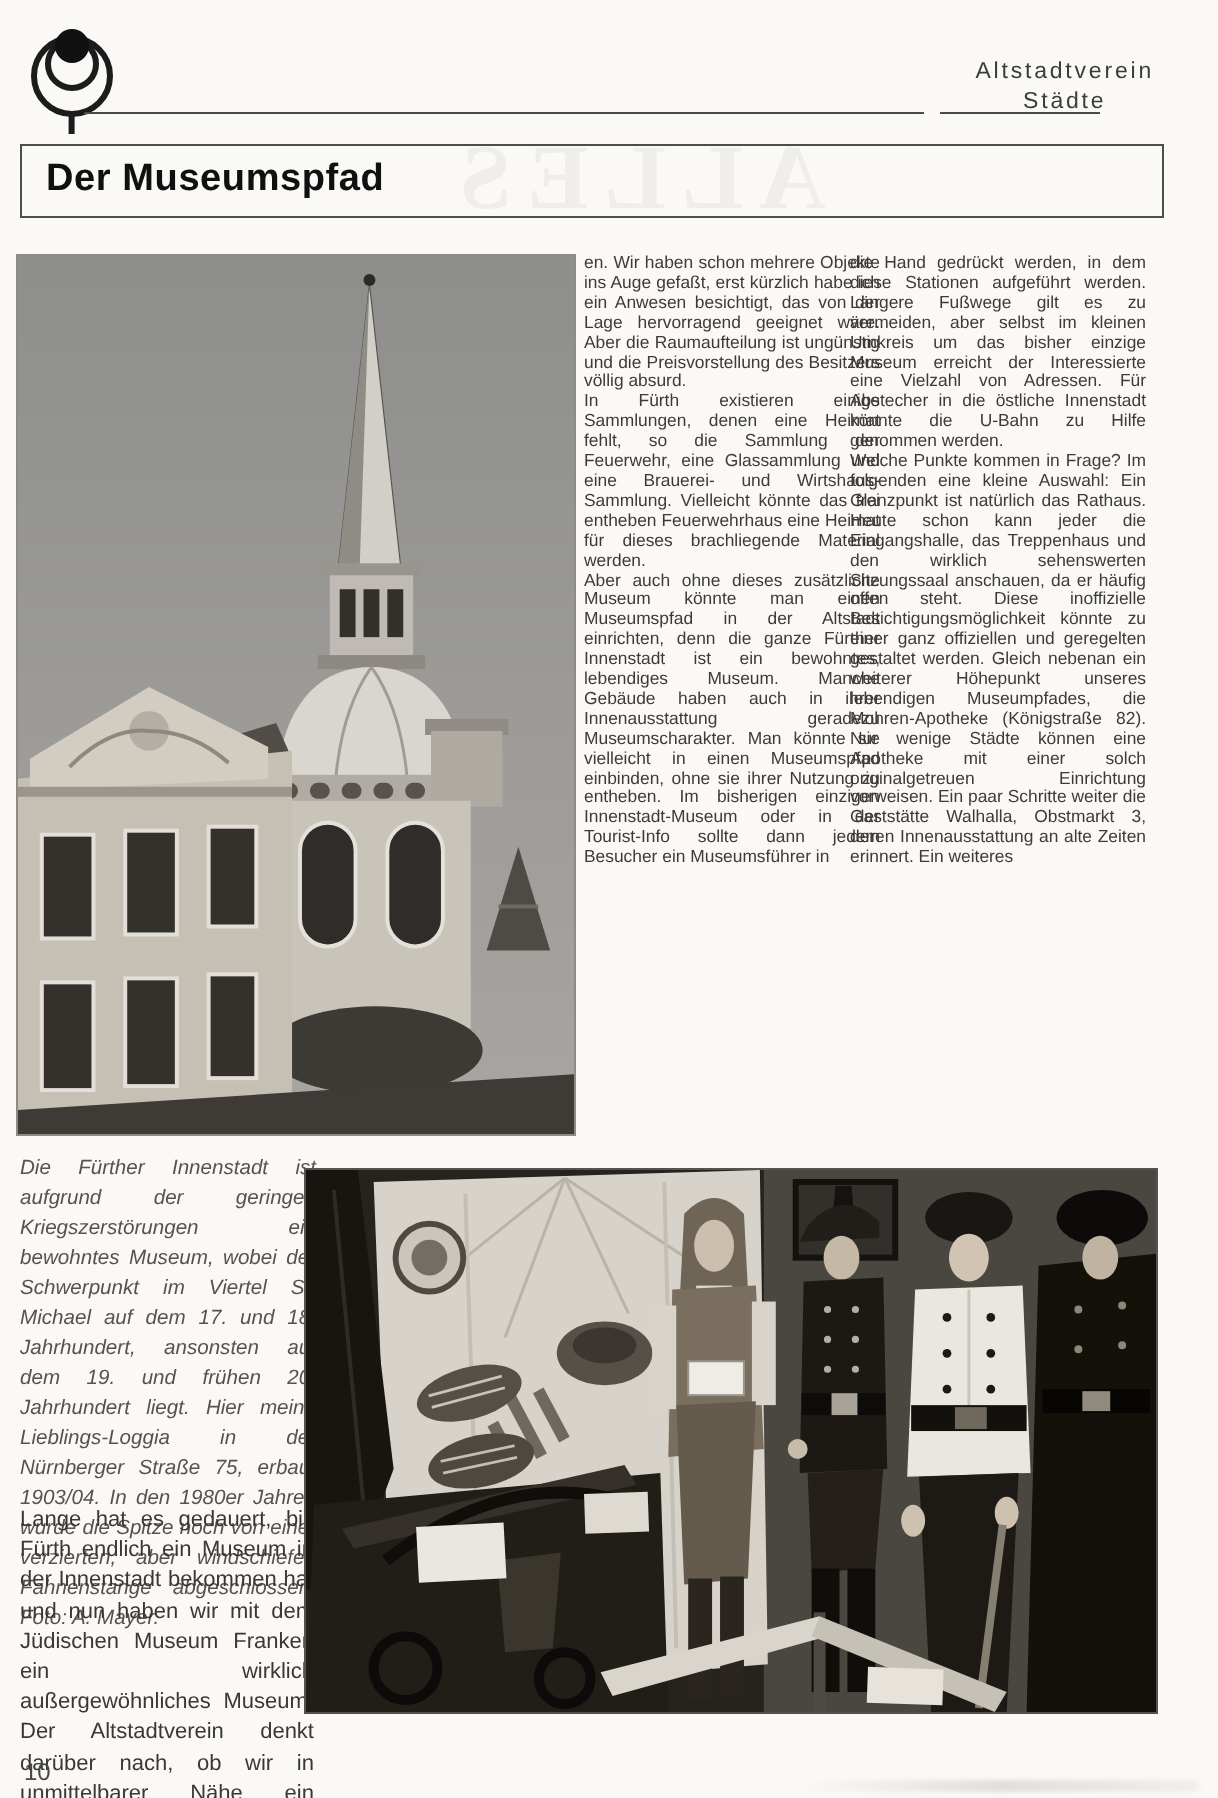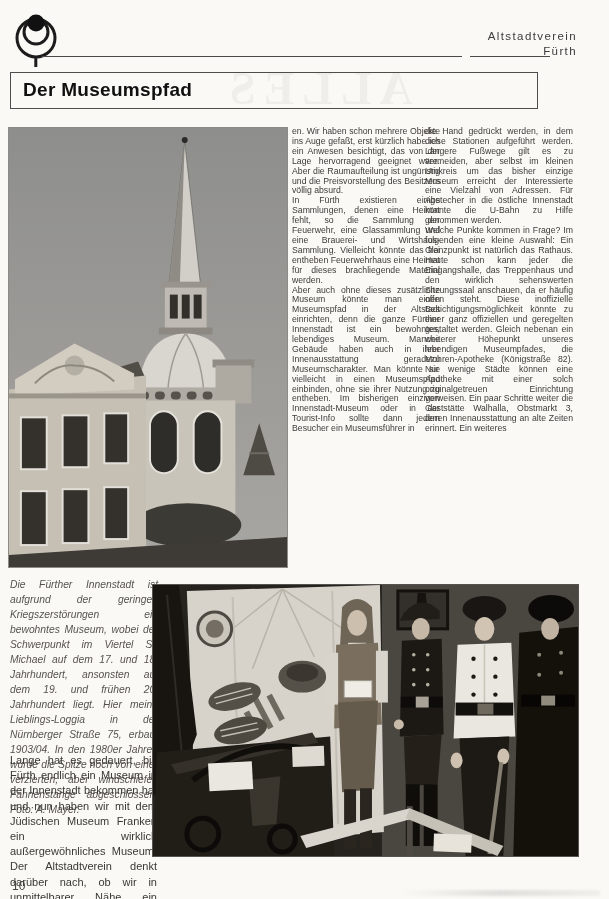--- a/index.html
+++ b/index.html
@@ -3,29 +3,29 @@
 <meta charset="utf-8">
 <style>
   html,body{margin:0;padding:0;background:#e9e8e5;}
   .page{
     position:relative;width:609px;height:899px;margin:0 auto;
     background:#faf9f6;overflow:hidden;
     font-family:"Liberation Sans",sans-serif;color:#333;
   }
   
   .logo{position:absolute;left:12px;top:9px;width:46px;height:58px;}
-  .org-block{position:absolute;top:30px;right:32px;text-align:right;color:#3c3c3c;}
+  .org-block{position:absolute;top:30px;right:32px;text-align:center;color:#3c3c3c;}
   .org-name{font-size:11.5px;letter-spacing:1.4px;}
   .org-city{font-size:11.5px;letter-spacing:1.4px;margin-top:3px;}
   .rule{position:absolute;height:1.4px;background:#4a4a4a;top:56px;}
   .rule-long{left:42px;width:420px;}
   .rule-short{left:470px;width:80px;}
   
   .title-box{
-    position:absolute;left:10px;top:72px;width:528px;height:37px;
+    position:absolute;left:10px;top:72px;width:572px;height:37px;
     border:1.3px solid #4d4d4b;box-sizing:border-box;z-index:3;
   }
   .title-box h1{
     margin:0;position:absolute;left:12px;top:6px;
     font-size:19px;font-weight:bold;letter-spacing:.3px;color:#101010;
   }
   .watermark{
     position:absolute;left:222px;top:62px;z-index:2;
     font-size:46px;font-weight:bold;letter-spacing:8px;
     color:rgba(40,40,40,0.05);transform:scaleX(-1);
@@ -70,21 +70,21 @@
 <div class="page">
 
   <svg class="logo" viewBox="0 0 46 58" aria-hidden="true">
     <circle cx="24" cy="29" r="19" fill="none" stroke="#1c1c1c" stroke-width="3"></circle>
     <circle cx="24" cy="23" r="12" fill="none" stroke="#1c1c1c" stroke-width="3"></circle>
     <circle cx="24" cy="14" r="8.5" fill="#111"></circle>
     <rect x="22.3" y="47" width="3" height="11" fill="#1c1c1c"></rect>
   </svg>
   <div class="org-block">
     <div class="org-name">Altstadtverein</div>
-    <div class="org-city">Fürth</div>
+    <div class="org-city">Städte</div>
   </div>
   <div class="rule rule-long"></div>
   <div class="rule rule-short"></div>
 
   <div class="watermark">ALLES</div>
 
   <div class="title-box">
     <h1>Der Museumspfad</h1>
   </div>
 

